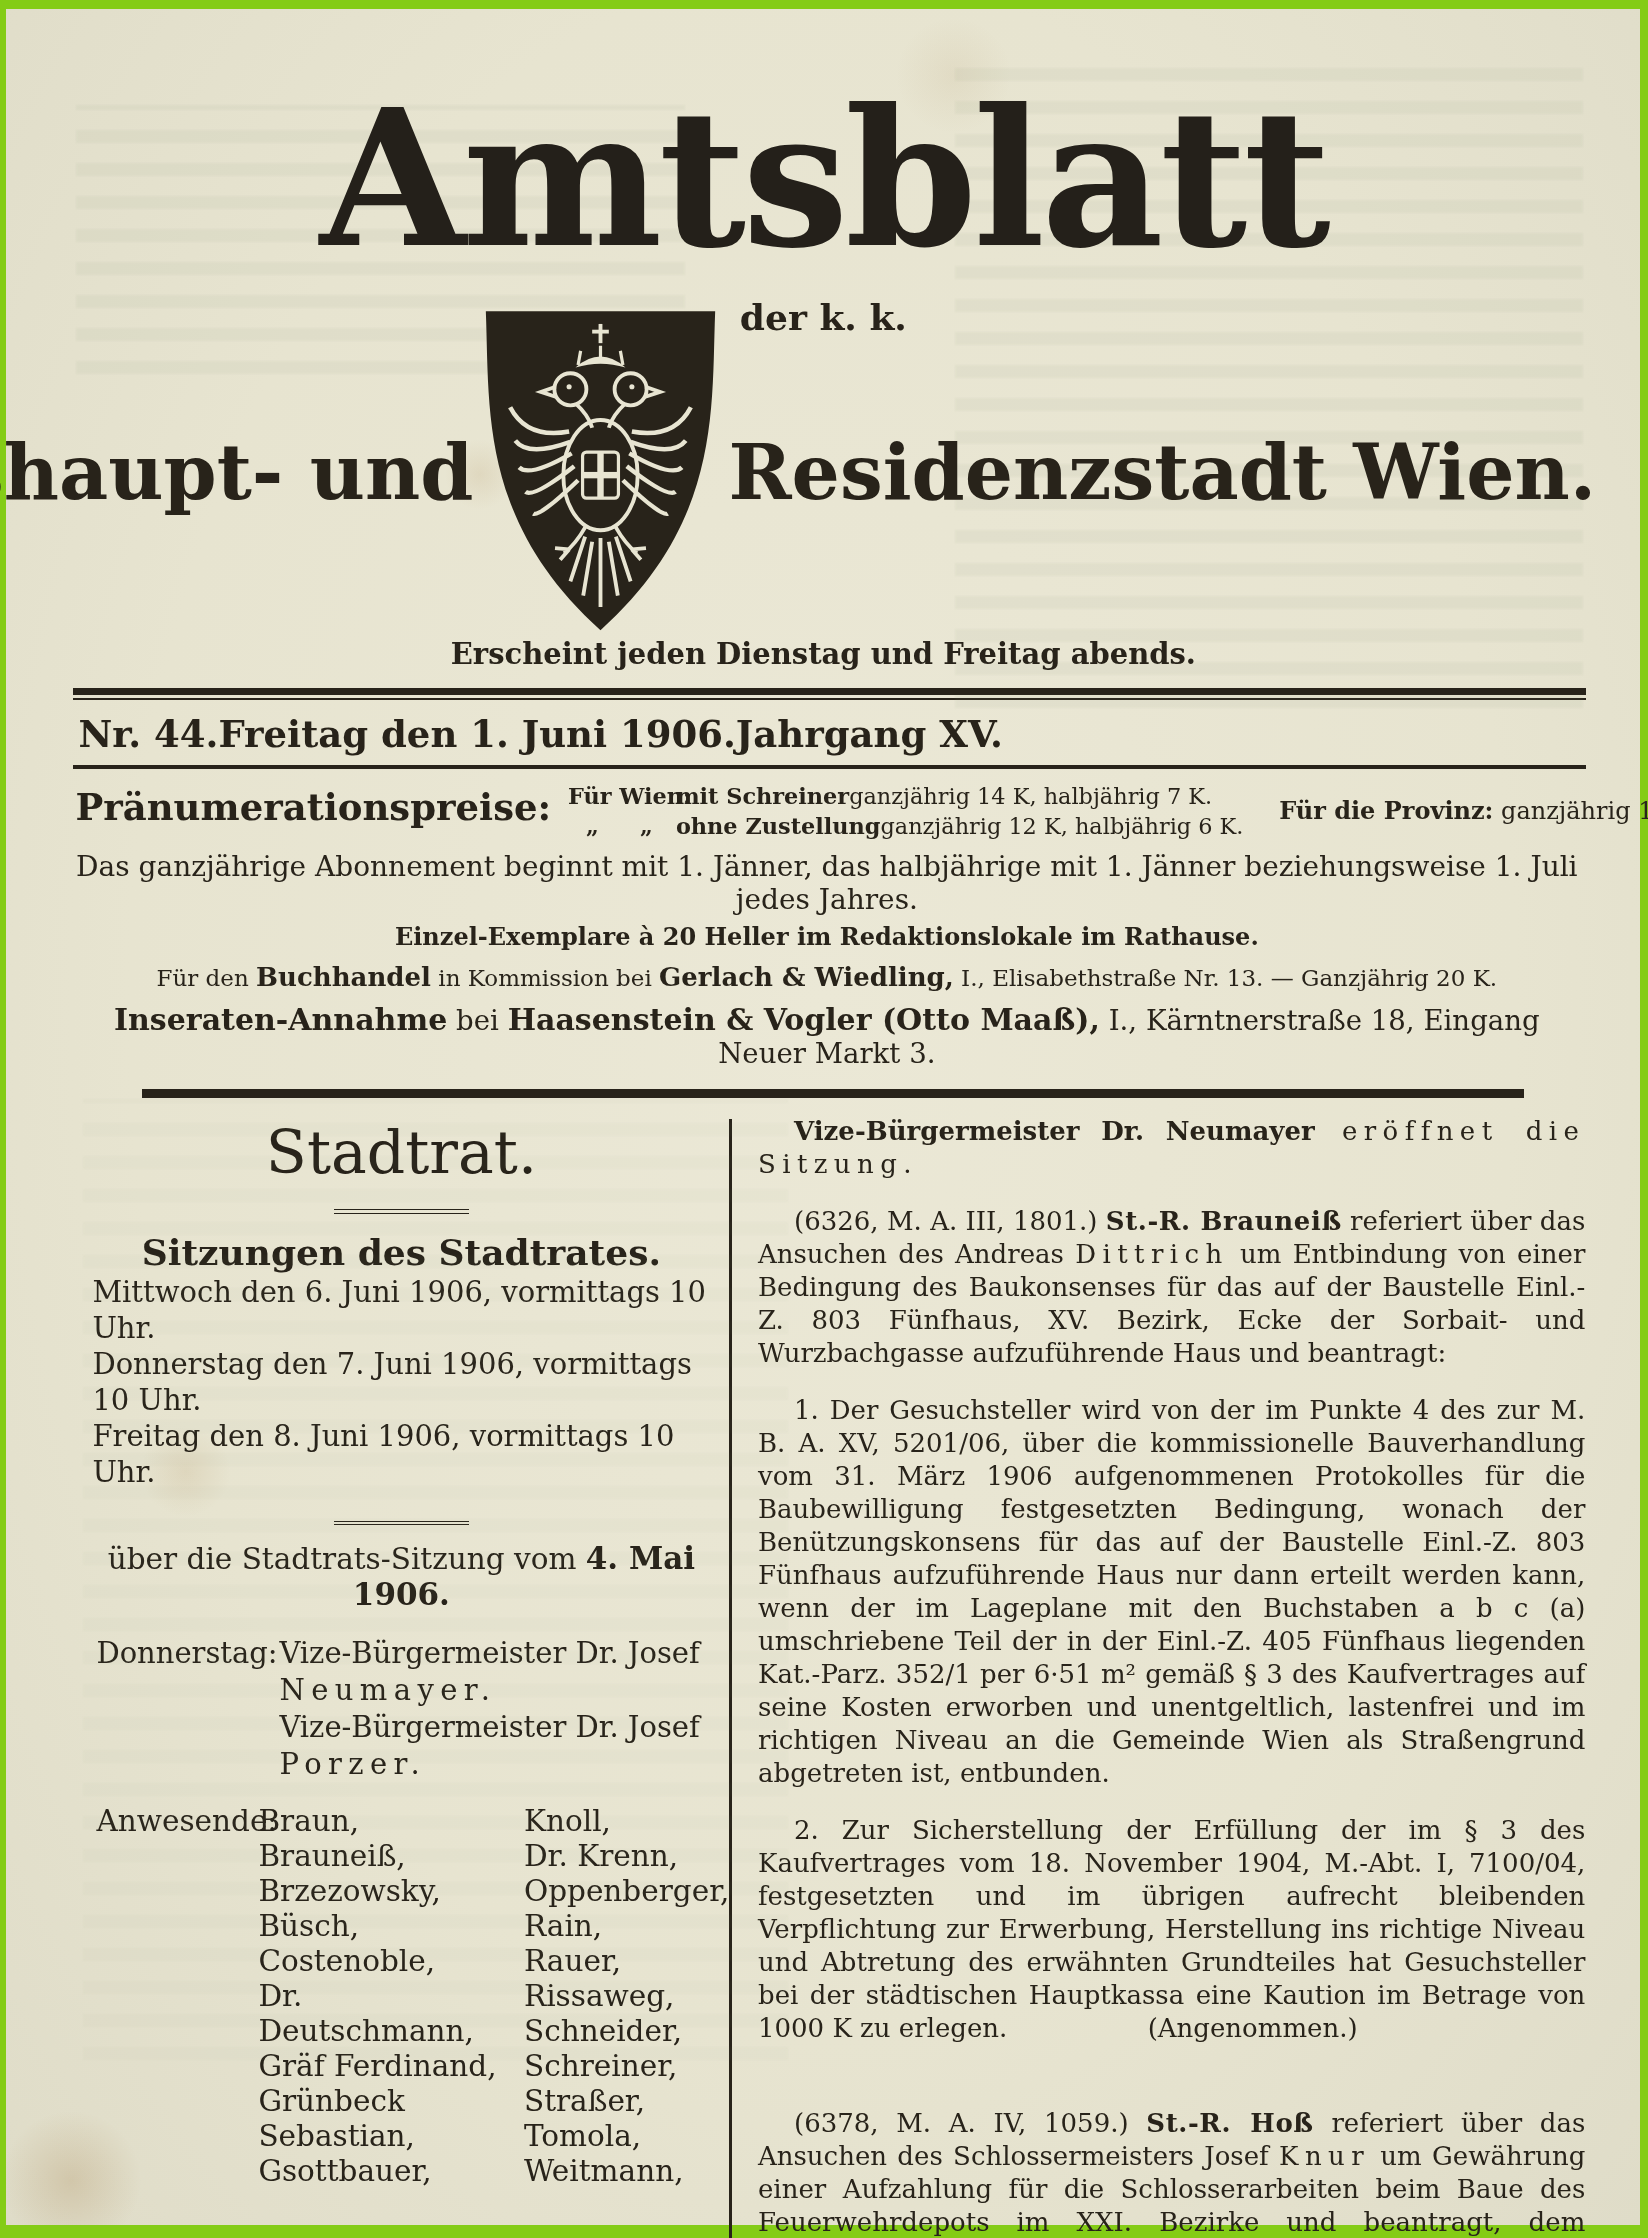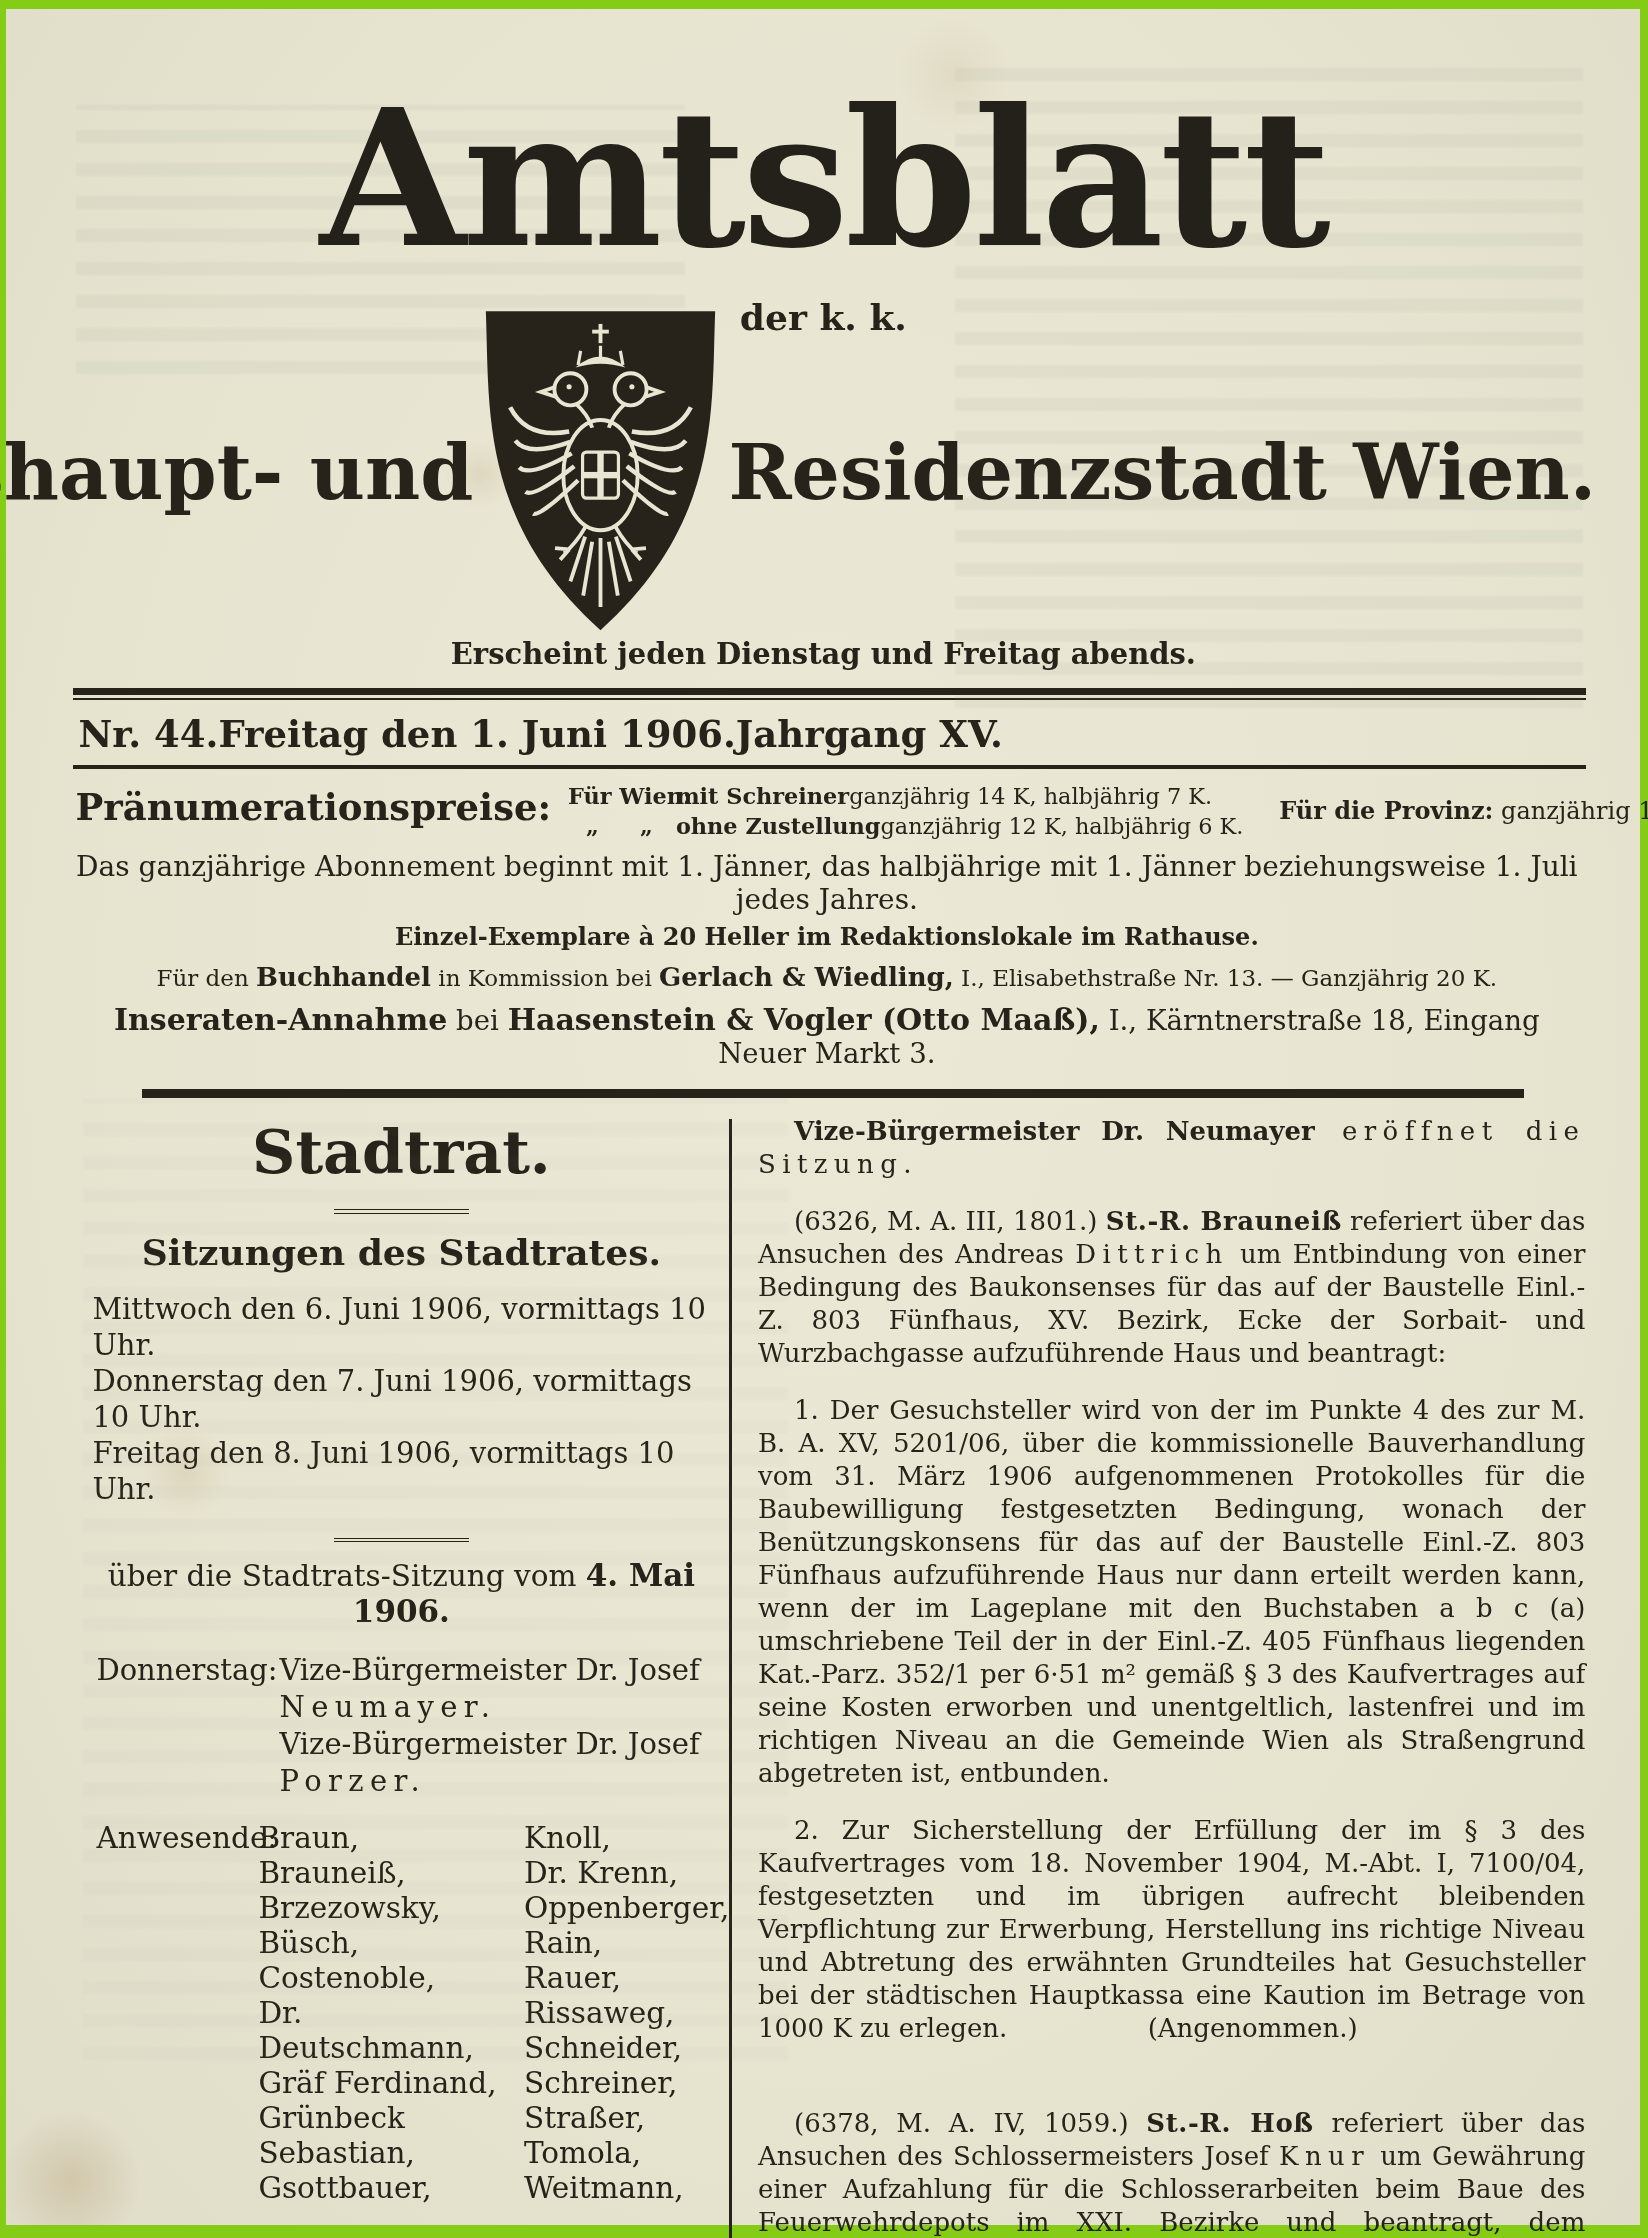--- a/index.html
+++ b/index.html
@@ -78,27 +78,27 @@
   .ads-line{text-align:center;font-size:27.6px;margin-top:10.3px;}
   .ads-line .big{font-size:30px;font-weight:bold;}
 
   
   .columns{display:flex;margin-top:16.7px;align-items:stretch;}
   .col-left{width:723px;padding-left:67px;box-sizing:border-box;}
   .col-divider{width:2.6px;background:#28231a;margin-top:3.8px;}
   .col-right{flex:1;padding:0 55px 0 26px;box-sizing:border-box;}
 
   
-  .sec-heading{text-align:center;font-size:60px;font-weight:bold;margin-top:2.6px;}
+  .sec-heading{text-align:center;font-size:60px;font-weight:normal;margin-top:2.6px;}
   .short-rule{
     width:135px;height:4.5px;margin:22px auto 0 auto;
     border-top:1.9px solid #28231a;border-bottom:1.3px solid #28231a;box-sizing:border-box;
   }
   .sittings-heading{text-align:center;font-size:36px;font-weight:bold;margin-top:16.7px;}
-  .sittings{margin-top:18px;font-size:29px;line-height:36px;padding-left:19px;}
+  .sittings{margin-top:1px;font-size:29px;line-height:36px;padding-left:19px;}
   .report-heading{
     text-align:center;font-size:40px;font-weight:bold;
     letter-spacing:16.7px;margin-top:35px;
   }
   .report-sub{text-align:center;font-size:29.5px;margin-top:15.4px;}
   .report-sub b{font-size:31px;}
   .chairs{display:grid;grid-template-columns:183px auto;margin-top:23px;
           font-size:29px;line-height:37px;padding-left:23px;}
   .spaced{letter-spacing:6.4px;}
   .attendees{display:flex;margin-top:20.5px;font-size:29.5px;line-height:35px;padding-left:23px;}

